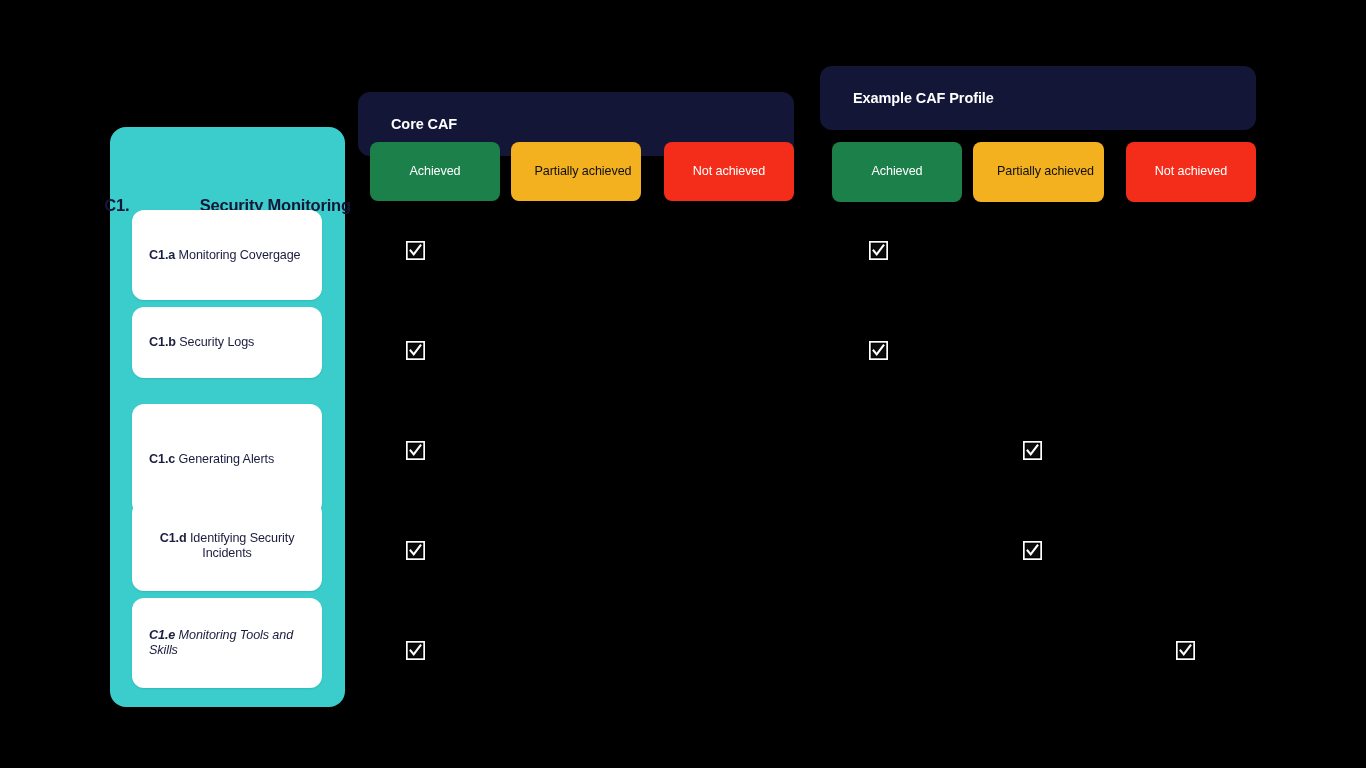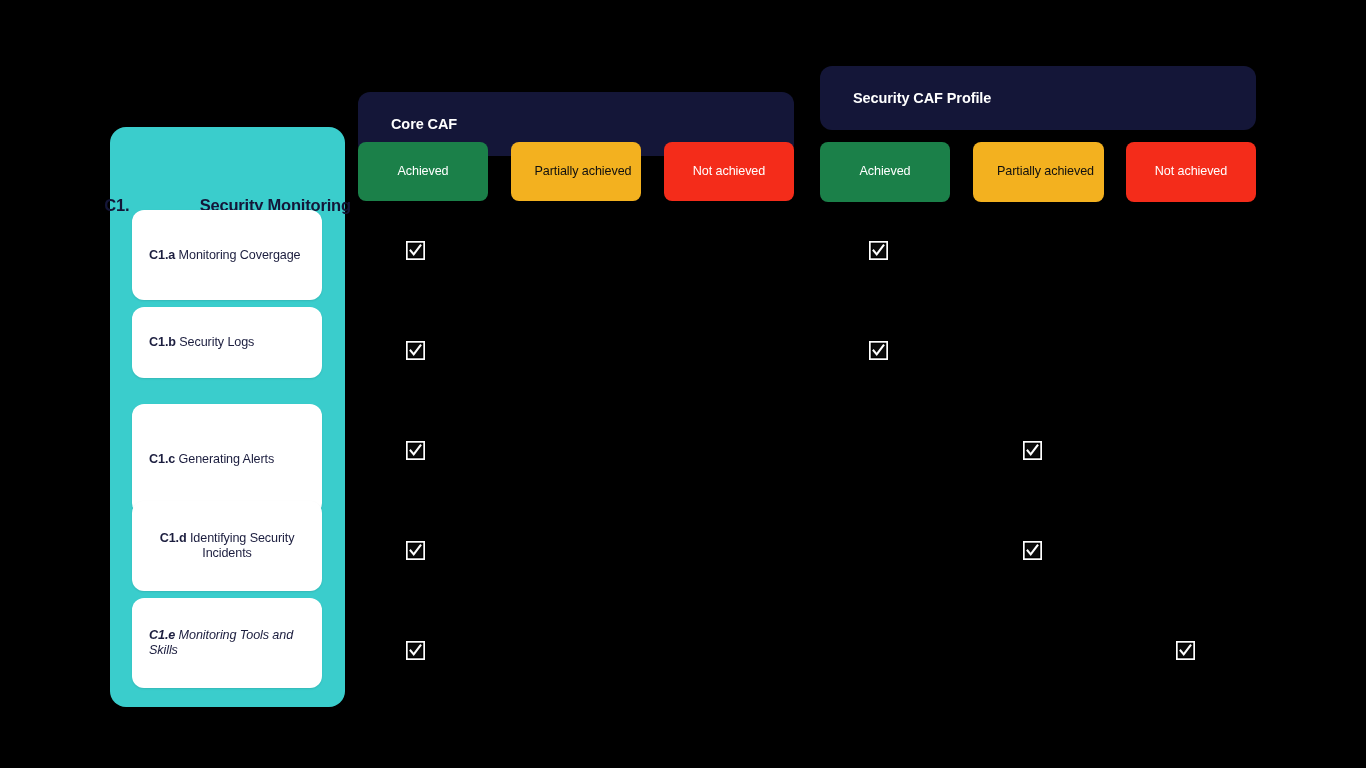--- a/index.html
+++ b/index.html
@@ -91,21 +91,21 @@
     display: flex;
     align-items: center;
     justify-content: center;
     text-align: center;
     box-sizing: border-box;
     font-size: 12.6px;
     line-height: 15.5px;
     letter-spacing: -0.1px;
     padding: 0 6px;
   }
-  .status-btn.achieved       { background: #1B8049; color: #FFFFFF; }
+  .status-btn.achieved       { background: #1B8049; color: #FFFFFF; margin-left: 12px; }
   .status-btn.partial        { background: #F3B11F; color: #101010; padding-left: 20px; }
   .status-btn.notachieved    { background: #F42C1A; color: #FFFFFF; }
 
   
   .check-mark {
     position: absolute;
     width: 19px;
     height: 19px;
     box-sizing: border-box;
   }
@@ -179,21 +179,21 @@
       </svg>
     </div>
     <div class="check-mark" style="left: 406px; top: 641px;">
       <svg viewBox="0 0 19 19">
         <rect x="0.5" y="0.5" width="18" height="18" fill="none" stroke="#FFFFFF" stroke-width="2.4"></rect>
         <rect x="2.9" y="2.9" width="13.2" height="13.2" fill="#0B0B0B"></rect>
         <path d="M4.6 9.6 L7.7 13.3 L14.4 4.4" fill="none" stroke="#FFFFFF" stroke-width="2.1" stroke-linecap="square" stroke-linejoin="miter"></path>
       </svg>
     </div>
     <div class="group-header" style="left: 820px; top: 66px; width: 436px; background: rgb(20, 22, 56);">
-      <span class="gh-label">Security CAF Profile</span>
+      <span class="gh-label">Example CAF Profile</span>
     </div>
     <div class="status-btn achieved" style="left: 820px; top: 142px; width: 130px; height: 60px; background: rgb(27, 128, 73); color: rgb(255, 255, 255);">
       <span>Achieved</span>
     </div>
     <div class="status-btn partial" style="left: 973px; top: 142px; width: 131px; height: 60px; background: rgb(243, 177, 31); color: rgb(16, 16, 16);">
       <span>Partially achieved</span>
     </div>
     <div class="status-btn notachieved" style="left: 1126px; top: 142px; width: 130px; height: 60px; background: rgb(244, 44, 26); color: rgb(255, 255, 255);">
       <span>Not achieved</span>
     </div>

